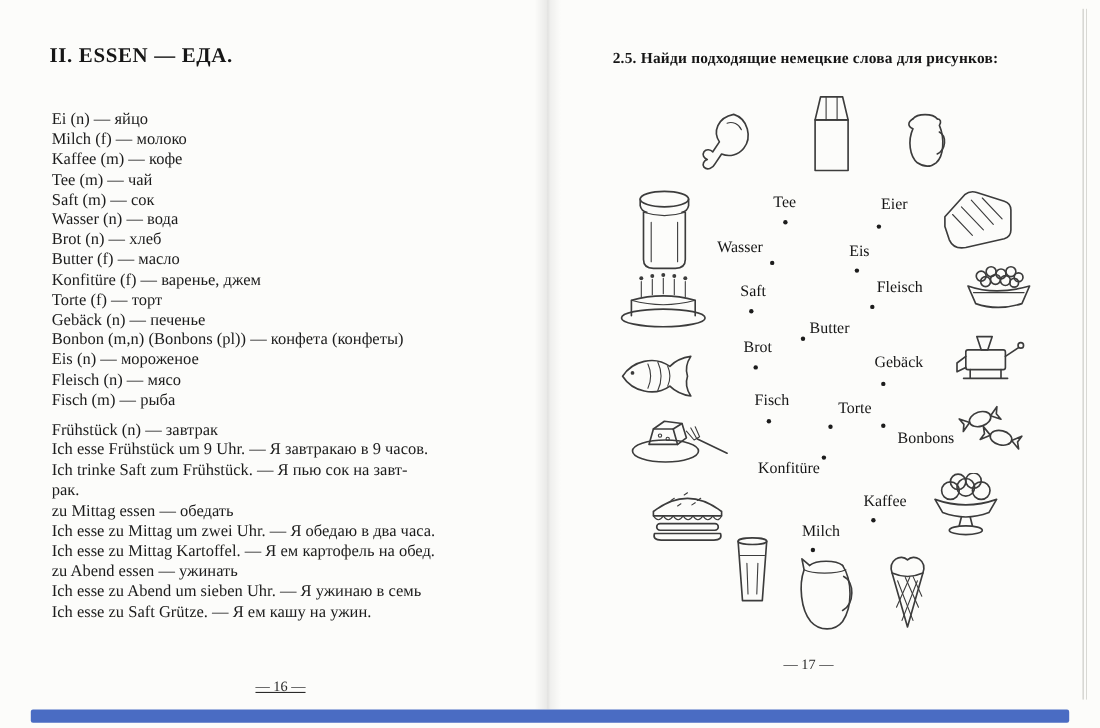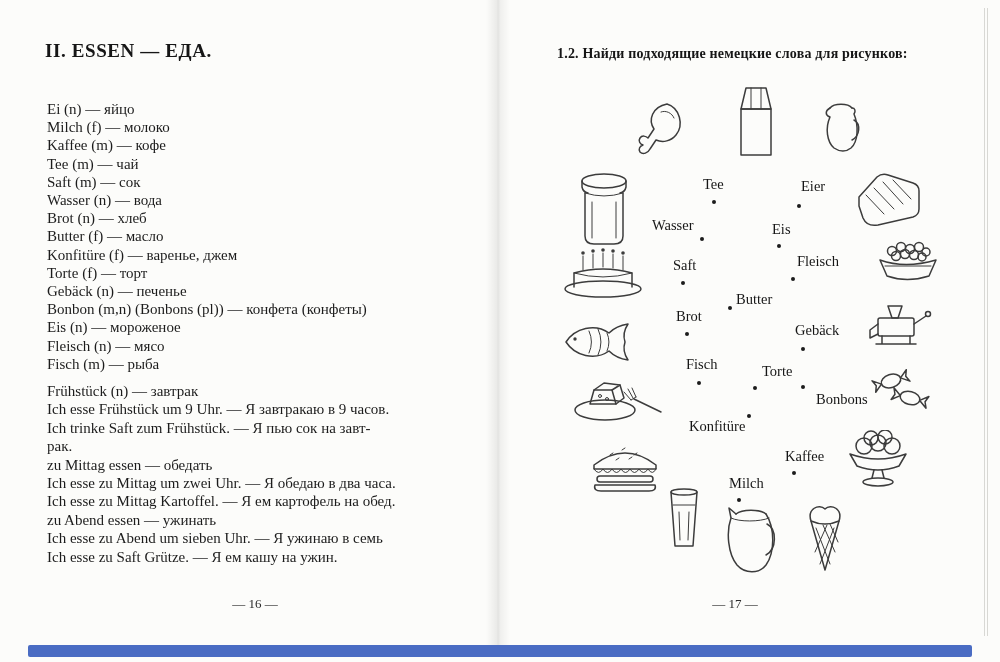--- a/index.html
+++ b/index.html
@@ -31,21 +31,21 @@
     text-align:left;font-size:19px;font-weight:bold;letter-spacing:.6px;
     color:#161616;margin:0;
   }
   .vocab{position:absolute;left:47px;top:100px;width:430px;}
   .vocab .tline{font-size:15px;line-height:18.2px;color:#1c1c1c;white-space:nowrap;}
   .phrases{position:absolute;left:47px;top:382px;width:440px;}
   .phrases .tline{font-size:15px;line-height:18.4px;color:#1c1c1c;white-space:nowrap;}
   .pagenum{
     position:absolute;font-size:13px;color:#2a2a2a;width:80px;text-align:center;
   }
-  .pagenum.left{left:215px;top:596px;}
+  .pagenum.left{left:215px;top:616px;text-decoration:underline;}
   .pagenum.right{left:695px;top:596px;}
   .ex-heading{
     position:absolute;left:557px;top:46px;width:400px;
     font-size:14px;font-weight:bold;color:#161616;margin:0;letter-spacing:.2px;
   }
   .word{
     position:absolute;font-size:14.5px;color:#161616;white-space:nowrap;
   }
   .dot{
     position:absolute;width:4px;height:4px;background:#1c1c1c;border-radius:50%;
@@ -92,21 +92,21 @@
     <div class="tline">zu Abend essen — ужинать</div>
     <div class="tline">Ich esse zu Abend um sieben Uhr. — Я ужинаю в семь</div>
     <div class="tline">Ich esse zu Saft Grütze. — Я ем кашу на ужин.</div>
   </div>
 
   <div class="pagenum left">— 16 —</div>
 
   <div class="gutter"></div>
   <div class="page-edge"></div>
 
-  <h2 class="ex-heading">1.2. Найди подходящие немецкие слова для рисунков:</h2>
+  <h2 class="ex-heading">2.5. Найди подходящие немецкие слова для рисунков:</h2>
 
   <span class="word" style="left:703px;top:176px">Tee</span>
   <span class="word" style="left:801px;top:178px">Eier</span>
   <span class="word" style="left:652px;top:217px">Wasser</span>
   <span class="word" style="left:772px;top:221px">Eis</span>
   <span class="word" style="left:673px;top:257px">Saft</span>
   <span class="word" style="left:797px;top:253px">Fleisch</span>
   <span class="word" style="left:736px;top:291px">Butter</span>
   <span class="word" style="left:676px;top:308px">Brot</span>
   <span class="word" style="left:795px;top:322px">Gebäck</span>

